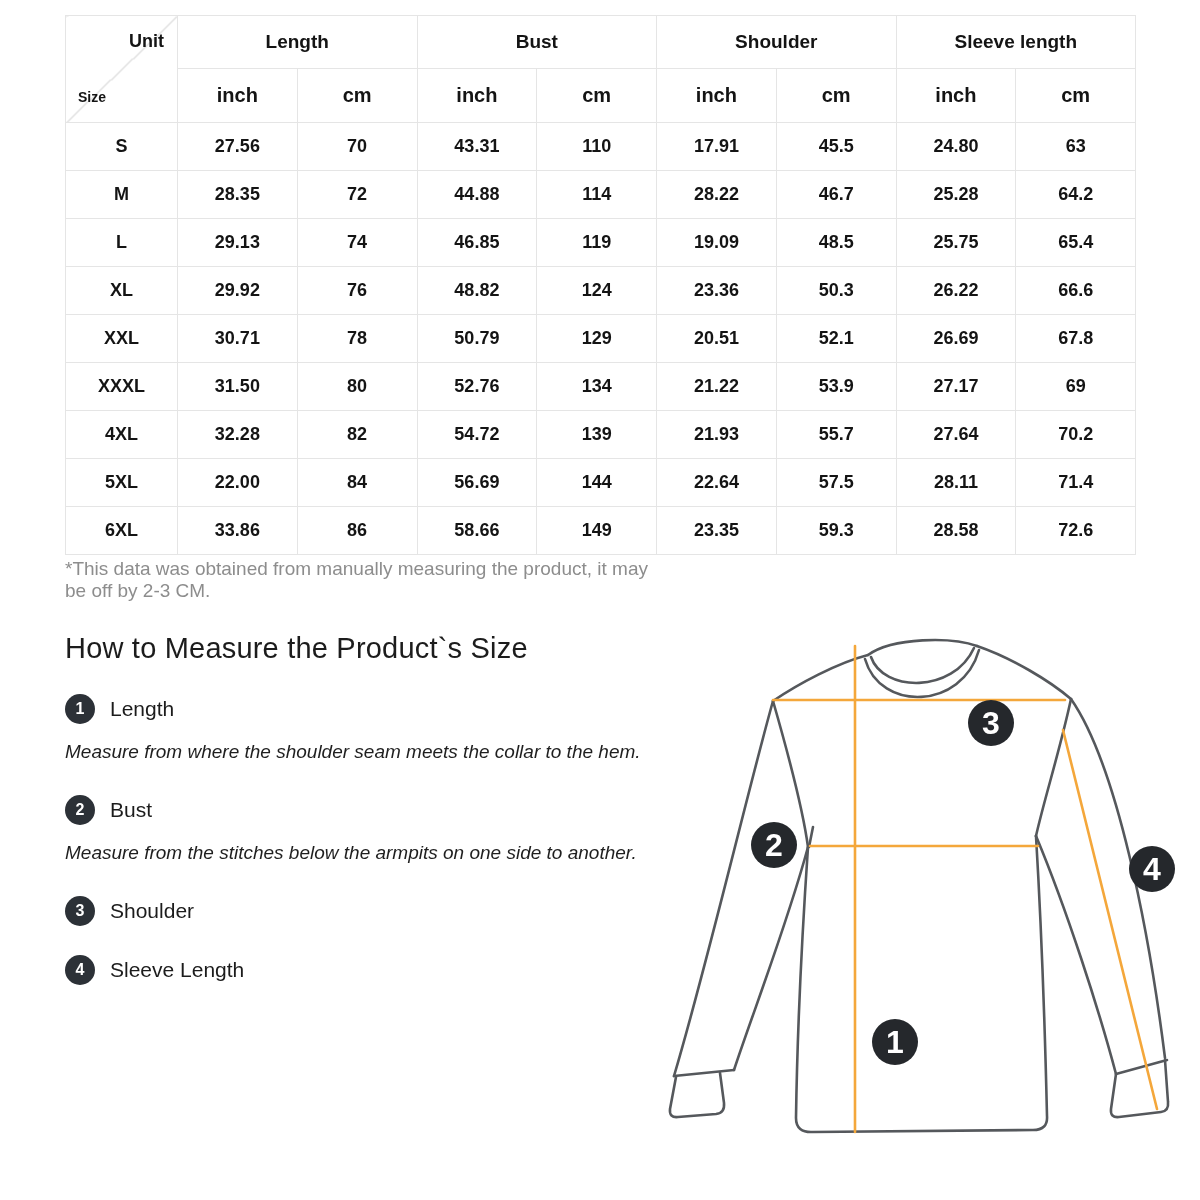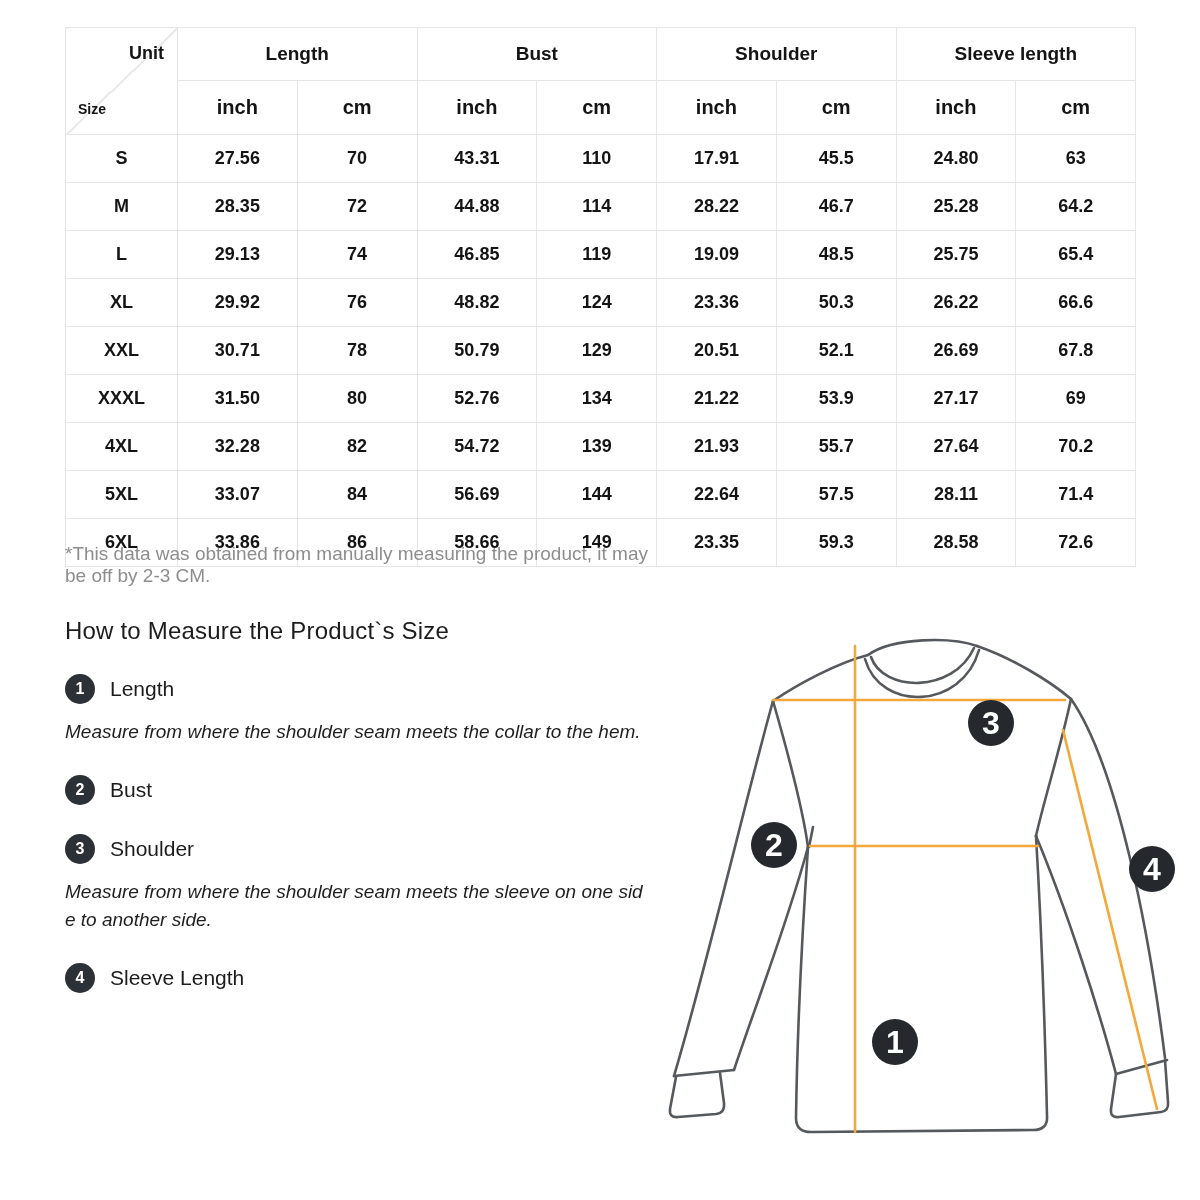--- a/index.html
+++ b/index.html
@@ -4,21 +4,21 @@
 <style>
   * { margin:0; padding:0; box-sizing:border-box; }
   html,body { background:#ffffff; }
   body {
     width:1200px; height:1200px; position:relative; overflow:hidden;
     font-family:"Liberation Sans", sans-serif; color:#1d1d1d;
   }
 
   
   .size-table {
-    position:absolute; left:65px; top:27px; width:1070px;
+    position:absolute; left:65px; top:15px; width:1070px;
     border-collapse:collapse; table-layout:fixed; background:#fff;
   }
   .size-table th, .size-table td {
     border:1px solid #e5e5e5; text-align:center; vertical-align:middle;
     font-weight:bold; color:#141414; font-size:18px; padding:0;
   }
   .group-row th { height:53px; font-size:19px; }
   .unit-row th  { height:54px; font-size:20px;margin-top:28px; }
   .size-table tbody td, .size-table tbody .size-cell { height:48px; }
   .size-cell { font-weight:bold; }
@@ -26,23 +26,23 @@
   .corner-cell {
     position:relative;
     background:linear-gradient(to bottom right,
       #ffffff calc(50% - 0.7px), #e0e0e0 calc(50% - 0.7px),
       #e0e0e0 calc(50% + 0.7px), #ffffff calc(50% + 0.7px));
   }
   .corner-unit { position:absolute; top:15px; right:13px; font-size:18px; }
   .corner-size { position:absolute; bottom:17px; left:12px; font-size:14px; }
 
   
-  .left-col { position:absolute; left:65px; top:531px; width:592px; }
+  .left-col { position:absolute; left:65px; top:546px; width:592px; }
   .note { margin-top:12px; font-size:19px; color:#8d8d8d; }
-  .section-title { margin-top:30px; font-size:24px; font-weight:400; color:#1c1c1c; letter-spacing:0.2px; }
+  .section-title { margin-top:30px; font-size:29px; font-weight:400; color:#1c1c1c; letter-spacing:0.2px; }
   .measure-item { margin-top:29px; }
   .item-head { display:flex; align-items:center; gap:15px; }
   .badge {
     width:30px; height:30px; border-radius:50%; background:#2c3137; color:#fff;
     font-size:16px; font-weight:bold; display:flex; align-items:center; justify-content:center;
     flex:0 0 30px;
   }
   .item-label { font-size:21px; color:#1c1c1c; }
   .item-desc {
     margin-top:14px; font-size:19px; line-height:28px; color:#1f1f1f;
@@ -156,21 +156,21 @@
         <td>82</td>
         <td>54.72</td>
         <td>139</td>
         <td>21.93</td>
         <td>55.7</td>
         <td>27.64</td>
         <td>70.2</td>
       </tr>
       <tr>
         <td class="size-cell">5XL</td>
-        <td>33.07</td>
+        <td>22.00</td>
         <td>84</td>
         <td>56.69</td>
         <td>144</td>
         <td>22.64</td>
         <td>57.5</td>
         <td>28.11</td>
         <td>71.4</td>
       </tr>
       <tr>
         <td class="size-cell">6XL</td>
@@ -195,27 +195,27 @@
           <span class="badge">1</span>
           <span class="item-label">Length</span>
         </div>
         <p class="item-desc">Measure from where the shoulder seam meets the collar to the hem.</p>
       </div>
       <div class="measure-item">
         <div class="item-head">
           <span class="badge">2</span>
           <span class="item-label">Bust</span>
         </div>
+        <p class="item-desc">Measure from the stitches below the armpits on one side to another.</p>
       </div>
       <div class="measure-item">
         <div class="item-head">
           <span class="badge">3</span>
           <span class="item-label">Shoulder</span>
         </div>
-        <p class="item-desc">Measure from where the shoulder seam meets the sleeve on one side to another side.</p>
       </div>
       <div class="measure-item">
         <div class="item-head">
           <span class="badge">4</span>
           <span class="item-label">Sleeve Length</span>
         </div>
       </div>
     </div>
 </div>
 

